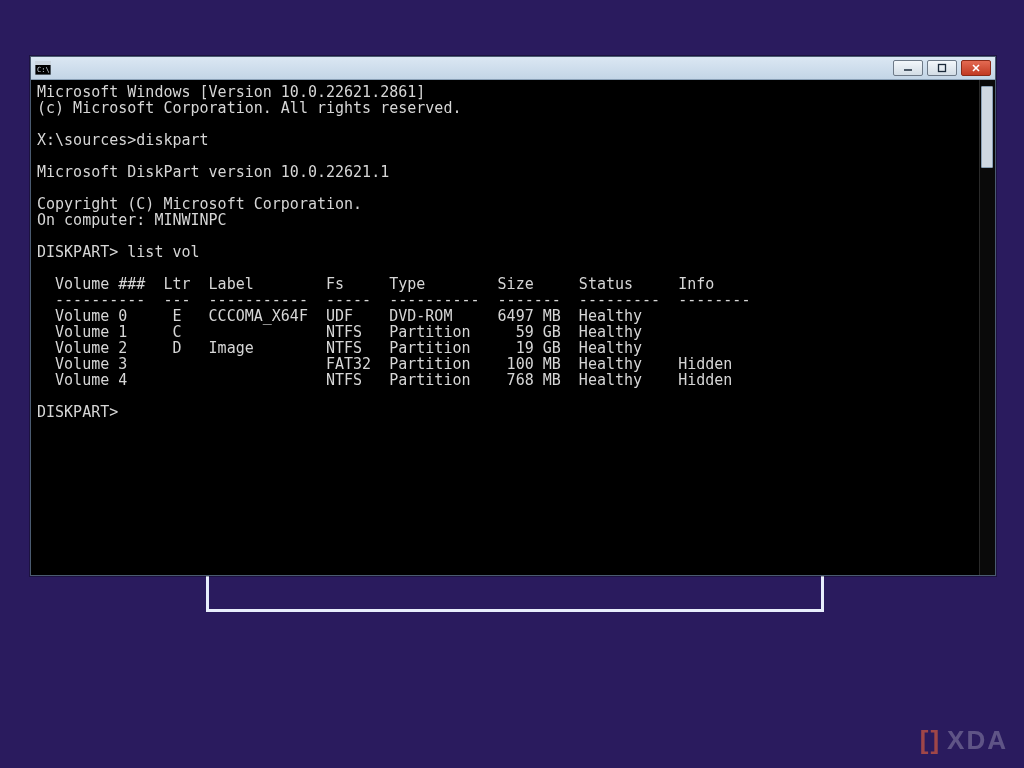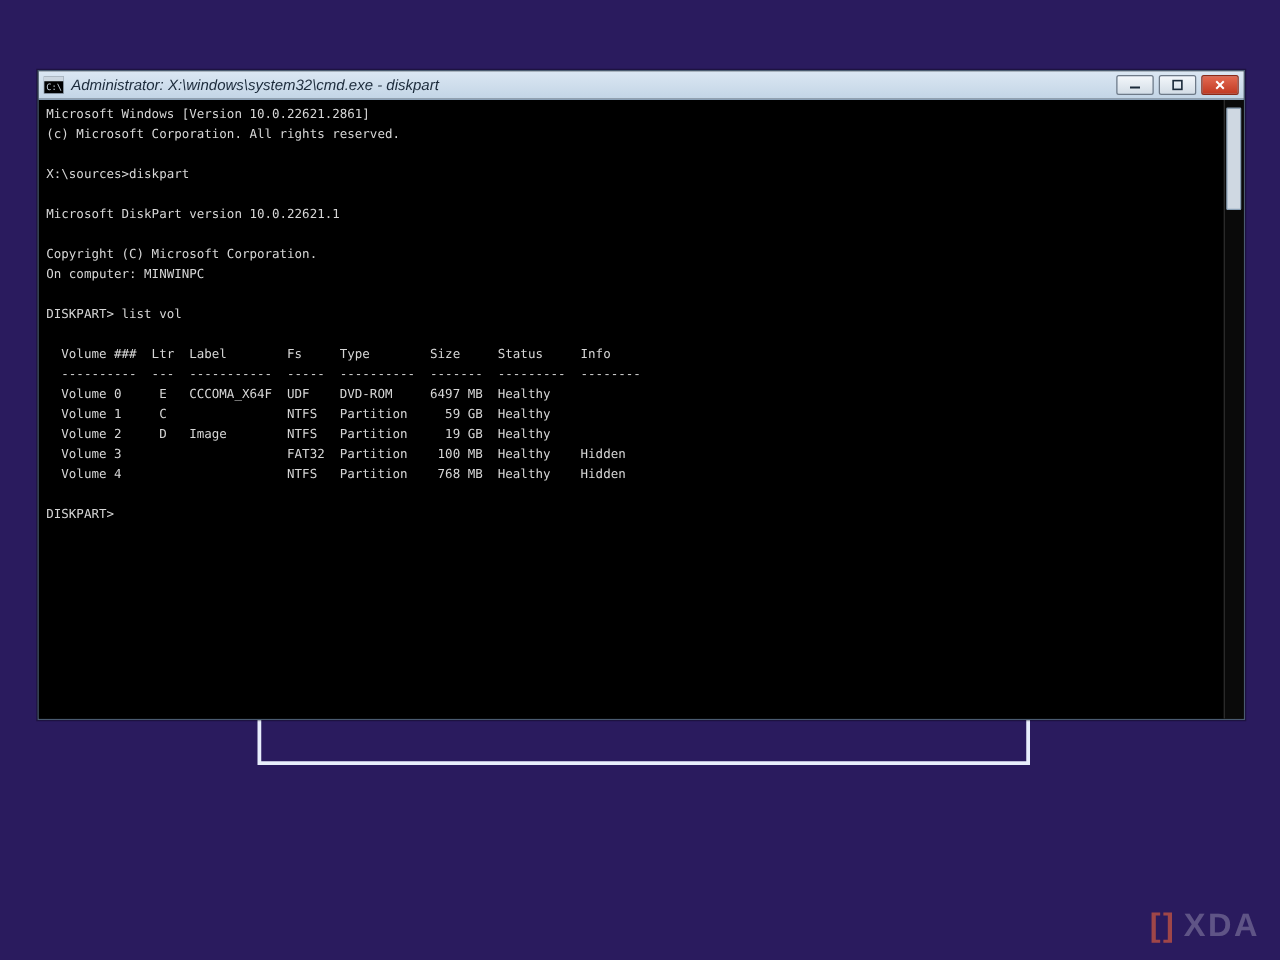--- a/index.html
+++ b/index.html
@@ -84,21 +84,21 @@
     flex: 1 1 auto;
     overflow: hidden;
     display: flex;
   }
   .console {
     flex: 1 1 auto;
     background: #000;
     color: #d6d6d6;
     padding: 4px 6px;
     font-family: "Consolas", "Lucida Console", monospace;
-    font-size: 10px;
+    font-size: 15px;
     line-height: 16px;
     white-space: pre;
     overflow: hidden;
   }
   .scrollbar {
     width: 16px;
     background: #1f1f1f;
     position: relative;
   }
   .scrollbar .track {
@@ -141,21 +141,20 @@
 
 <div class="window">
   <div class="titlebar">
     <span class="app-icon">
       <svg width="16" height="14" viewBox="0 0 16 14">
         <rect x="0" y="0" width="16" height="14" fill="#000" stroke="#9ab" stroke-width="1"></rect>
         <rect x="0" y="0" width="16" height="4" fill="#ccd6e0"></rect>
         <text x="2" y="11" font-size="7" fill="#ccd6e0" font-family="monospace">C:\</text>
       </svg>
     </span>
-    <span class="title-text">Administrator: X:\windows\system32\cmd.exe - diskpart</span>
     <span class="spacer"></span>
     <span class="winbtn">
       <svg width="10" height="10" viewBox="0 0 10 10">
           <line x1="1" y1="7" x2="9" y2="7" stroke="#1b2a3a" stroke-width="1.5"></line>
         </svg>
     </span>
     <span class="winbtn">
       <svg width="10" height="10" viewBox="0 0 10 10">
           <rect x="1.5" y="1.5" width="7" height="7" fill="none" stroke="#1b2a3a" stroke-width="1.3"></rect>
         </svg>

